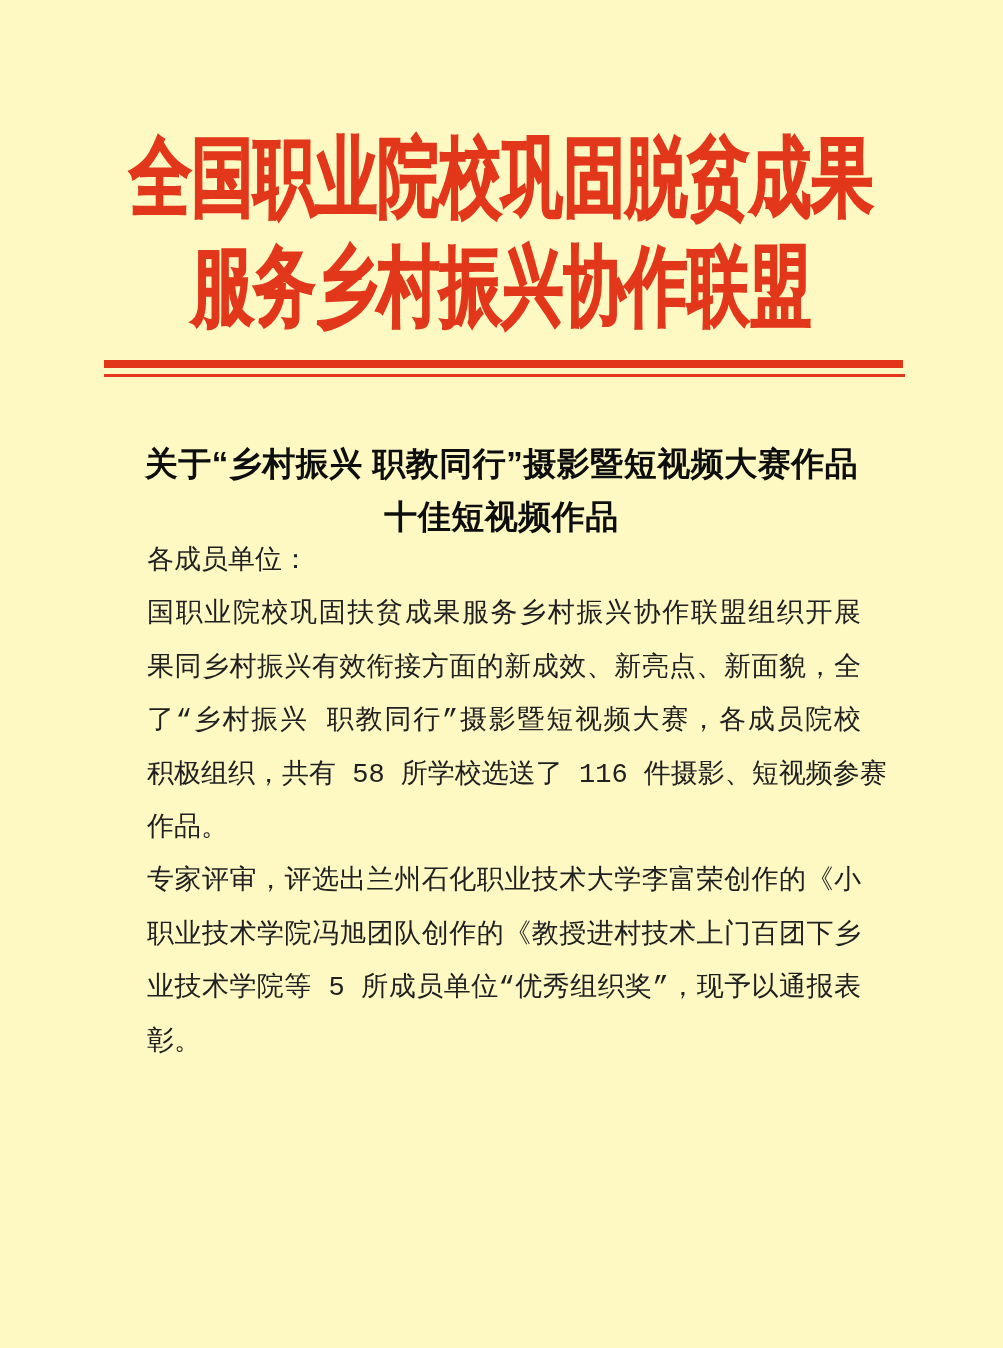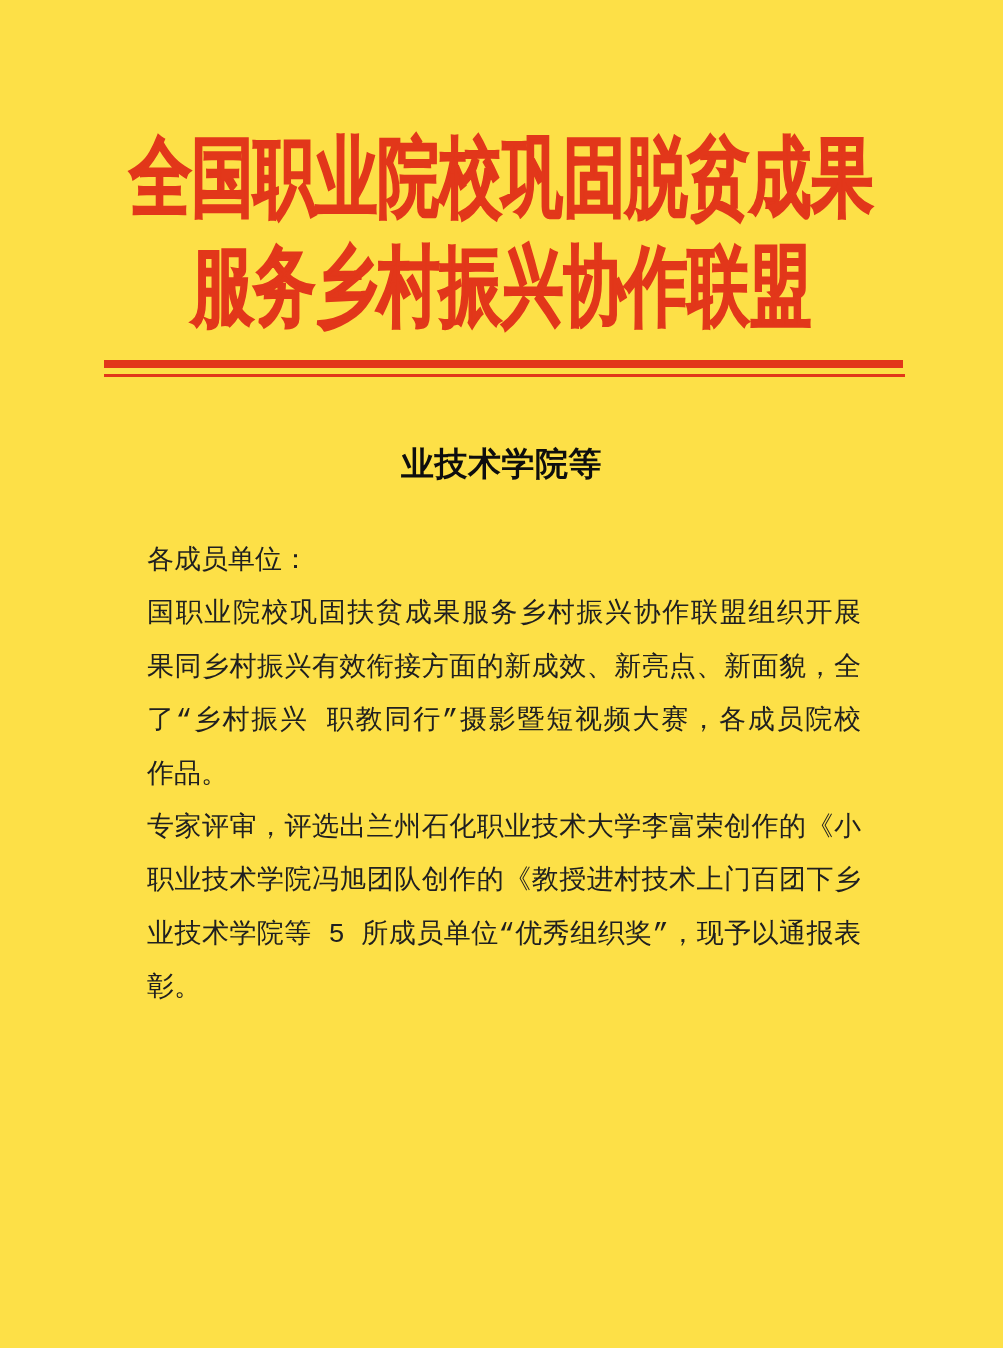--- a/index.html
+++ b/index.html
@@ -4,21 +4,21 @@
 <style>
   :root{
     --red:#e2371a;
     --ink:#1d1d1d;
   }
   html,body{margin:0;padding:0;background:#ffffff;}
   .page{
     position:relative;
     width:1003px;
     height:1348px;
-    background:#fde047;
+    background:#fef9c3;
     overflow:hidden;
     font-family:"Liberation Serif", serif;
     color:var(--ink);
   }
   
   .lh-line{
     position:absolute;
     left:0;
     width:100%;
     text-align:center;
@@ -88,30 +88,32 @@
 
 <div class="page">
 
   <div class="lh-line lh-line1">全国职业院校巩固脱贫成果</div>
   <div class="lh-line lh-line2">服务乡村振兴协作联盟</div>
 
   <div class="rule-thick"></div>
   <div class="rule-thin"></div>
 
   <div class="doc-title">
-    <div>业技术学院等</div>
+    <div>关于“乡村振兴 职教同行”摄影暨短视频大赛作品</div>
+    <div>十佳短视频作品</div>
   </div>
 
   <div class="body-block">
 
     <div class="bline short">各成员单位：</div>
 
     <div class="bline">国职业院校巩固扶贫成果服务乡村振兴协作联盟组织开展</div>
     <div class="bline">果同乡村振兴有效衔接方面的新成效、新亮点、新面貌，全</div>
     <div class="bline">了“乡村振兴 职教同行”摄影暨短视频大赛，各成员院校</div>
+    <div class="bline">积极组织，共有 58 所学校选送了 116 件摄影、短视频参赛</div>
     <div class="bline short">作品。</div>
 
     <div class="bline">专家评审，评选出兰州石化职业技术大学李富荣创作的《小</div>
     <div class="bline">职业技术学院冯旭团队创作的《教授进村技术上门百团下乡</div>
     <div class="bline">业技术学院等 5 所成员单位“优秀组织奖”，现予以通报表</div>
     <div class="bline short">彰。</div>
 
   </div>
 
 </div>

